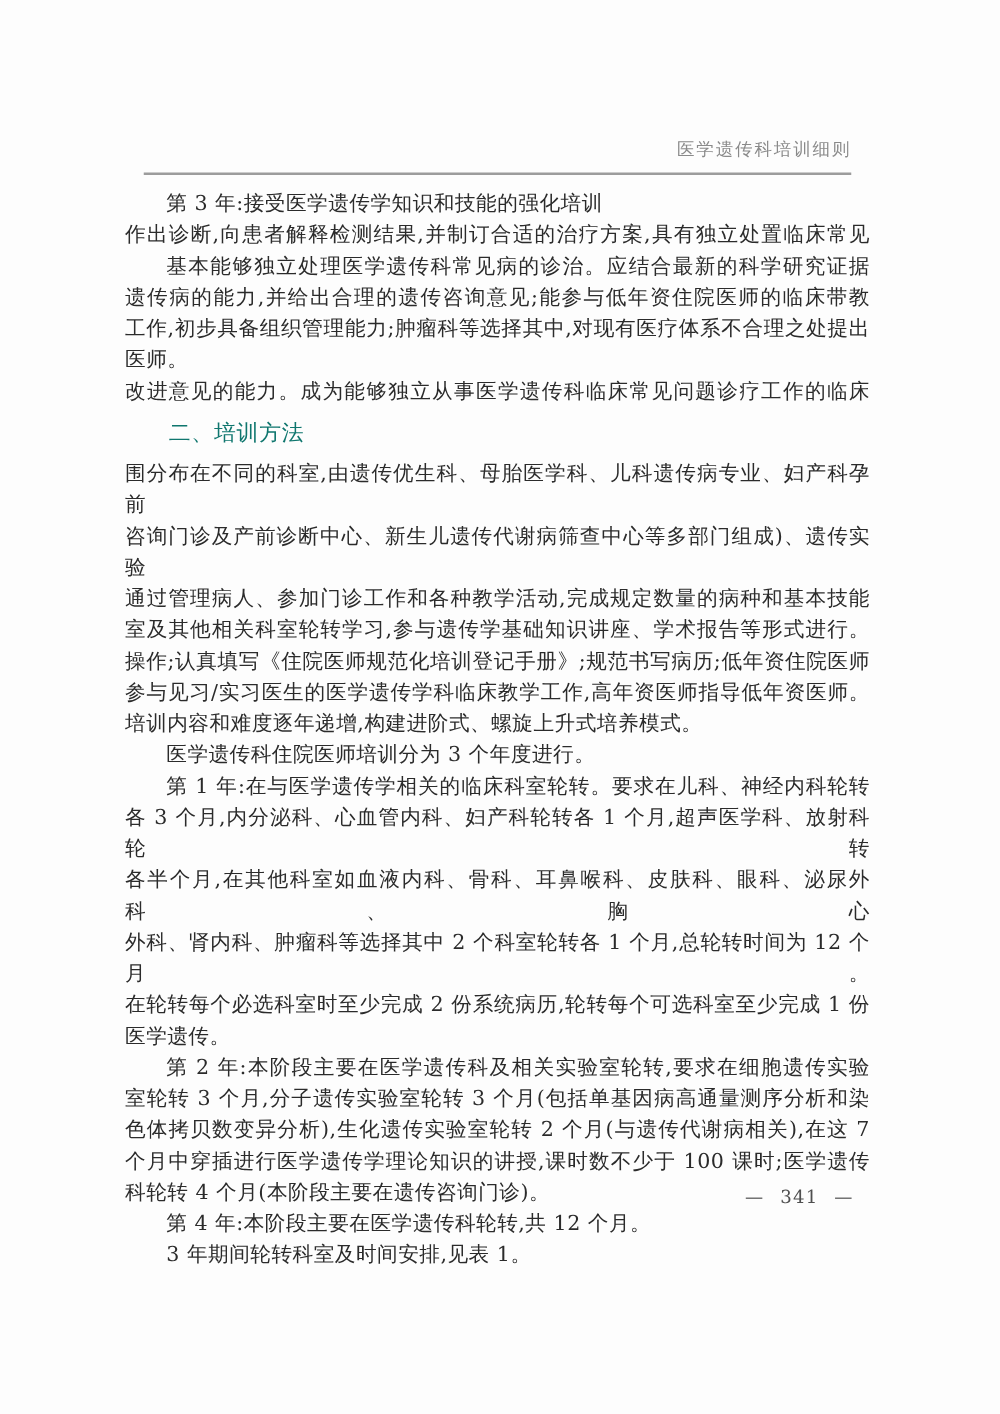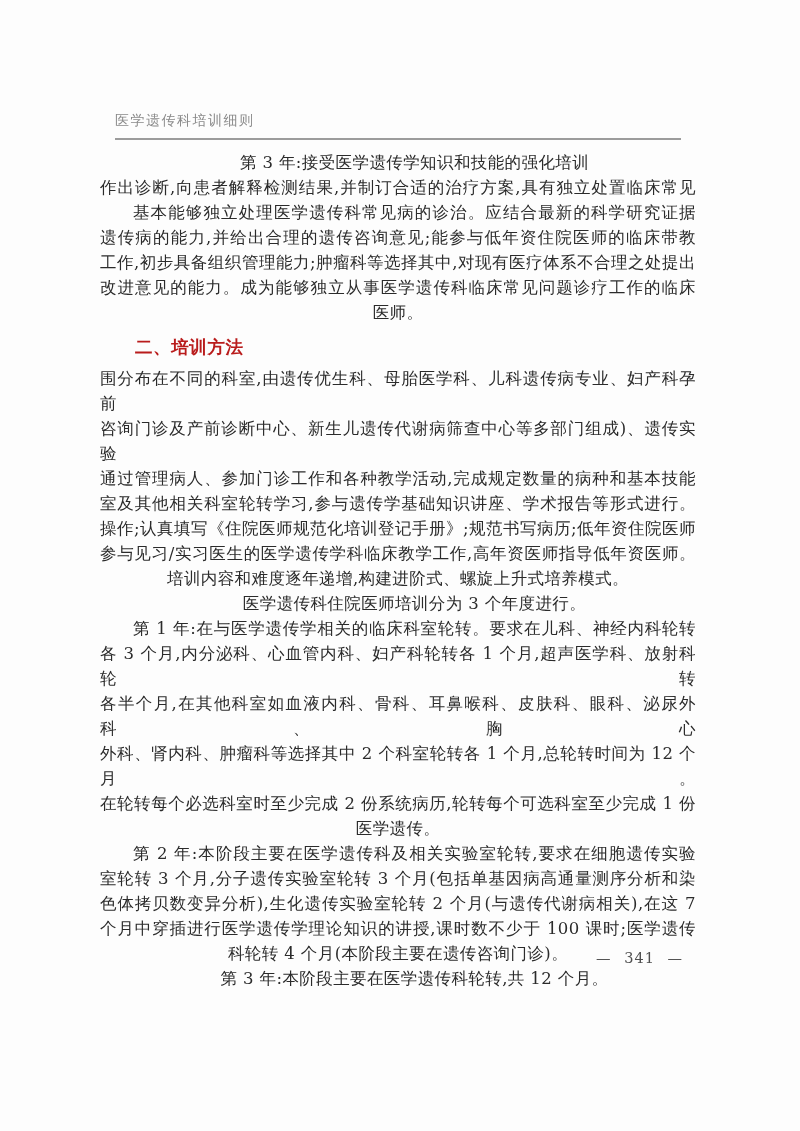--- a/index.html
+++ b/index.html
@@ -11,54 +11,54 @@
     overflow: hidden;
     font-family: "DejaVu Serif", "Liberation Serif", serif;
   }
   .running-header {
     position: absolute;
     left: 115px;
     top: 111px;
     width: 566px;
   }
   .rh-text {
-    text-align: left;
+    text-align: right;
     font-size: 14px;
     line-height: 19px;
     color: #8a8a8a;
     letter-spacing: 1.5px;
   }
   .rh-rule {
     margin-top: 8px;
     height: 2px;
     background: #9c9c9c;
   }
   .content {
     position: absolute;
     left: 100px;
     top: 150px;
     width: 596px;
     font-size: 16.5px;
     line-height: 25px;
     color: #2b2b2b;
     letter-spacing: 0.4px;
   }
-  .ln { white-space: nowrap; text-align: center; }
+  .ln { white-space: nowrap; }
   .ln.fill {
     white-space: normal;
     text-align: justify;
     text-align-last: justify;
   }
   .ln.ind, .heading { text-indent: 2em; }
   .heading {
     font-family: "DejaVu Sans", "Liberation Sans", sans-serif;
-    font-weight: 700;
+    font-weight: 400;
     font-size: 17.5px;
     line-height: 26px;
-    color: #b91c1c;
+    color: #0f766e;
     margin: 9px 0 6px 0;
     letter-spacing: 0.6px;
   }
   .page-number {
     position: absolute;
     top: 950px;
     left: 100px;
     width: 583px;
     text-align: right;
     font-size: 14.5px;
@@ -76,40 +76,41 @@
     <div class="rh-text">医学遗传科培训细则</div>
     <div class="rh-rule"></div>
   </div>
 
   <div class="content">
       <div class="ln ind">第 3 年:接受医学遗传学知识和技能的强化培训</div>
       <div class="ln fill">作出诊断,向患者解释检测结果,并制订合适的治疗方案,具有独立处置临床常见</div>
       <div class="ln ind fill">基本能够独立处理医学遗传科常见病的诊治。应结合最新的科学研究证据</div>
       <div class="ln fill">遗传病的能力,并给出合理的遗传咨询意见;能参与低年资住院医师的临床带教</div>
       <div class="ln fill">工作,初步具备组织管理能力;肿瘤科等选择其中,对现有医疗体系不合理之处提出</div>
+      <div class="ln">医师。</div>
       <div class="ln fill">改进意见的能力。成为能够独立从事医学遗传科临床常见问题诊疗工作的临床</div>
-      <div class="ln">医师。</div>
       <div class="heading">二、培训方法</div>
       <div class="ln fill">围分布在不同的科室,由遗传优生科、母胎医学科、儿科遗传病专业、妇产科孕前</div>
       <div class="ln fill">咨询门诊及产前诊断中心、新生儿遗传代谢病筛查中心等多部门组成)、遗传实验</div>
       <div class="ln fill">通过管理病人、参加门诊工作和各种教学活动,完成规定数量的病种和基本技能</div>
       <div class="ln fill">室及其他相关科室轮转学习,参与遗传学基础知识讲座、学术报告等形式进行。</div>
       <div class="ln fill">操作;认真填写《住院医师规范化培训登记手册》;规范书写病历;低年资住院医师</div>
       <div class="ln fill">参与见习/实习医生的医学遗传学科临床教学工作,高年资医师指导低年资医师。</div>
       <div class="ln">培训内容和难度逐年递增,构建进阶式、螺旋上升式培养模式。</div>
       <div class="ln ind">医学遗传科住院医师培训分为 3 个年度进行。</div>
       <div class="ln ind fill">第 1 年:在与医学遗传学相关的临床科室轮转。要求在儿科、神经内科轮转</div>
       <div class="ln fill">各 3 个月,内分泌科、心血管内科、妇产科轮转各 1 个月,超声医学科、放射科轮转</div>
       <div class="ln fill">各半个月,在其他科室如血液内科、骨科、耳鼻喉科、皮肤科、眼科、泌尿外科、胸心</div>
       <div class="ln fill">外科、肾内科、肿瘤科等选择其中 2 个科室轮转各 1 个月,总轮转时间为 12 个月。</div>
       <div class="ln fill">在轮转每个必选科室时至少完成 2 份系统病历,轮转每个可选科室至少完成 1 份</div>
       <div class="ln">医学遗传。</div>
       <div class="ln ind fill">第 2 年:本阶段主要在医学遗传科及相关实验室轮转,要求在细胞遗传实验</div>
       <div class="ln fill">室轮转 3 个月,分子遗传实验室轮转 3 个月(包括单基因病高通量测序分析和染</div>
       <div class="ln fill">色体拷贝数变异分析),生化遗传实验室轮转 2 个月(与遗传代谢病相关),在这 7</div>
       <div class="ln fill">个月中穿插进行医学遗传学理论知识的讲授,课时数不少于 100 课时;医学遗传</div>
       <div class="ln">科轮转 4 个月(本阶段主要在遗传咨询门诊)。</div>
-      <div class="ln ind">第 3 年:本阶段主要在医学遗传科轮转,共 12 个月。</div>
+      <div class="ln ind">第 4 年:本阶段主要在医学遗传科轮转,共 12 个月。</div>
+      <div class="ln ind">3 年期间轮转科室及时间安排,见表 1。</div>
     </div>
 
   <div class="page-number">— 341 —</div>
 
 </div>
 
 </body></html>

